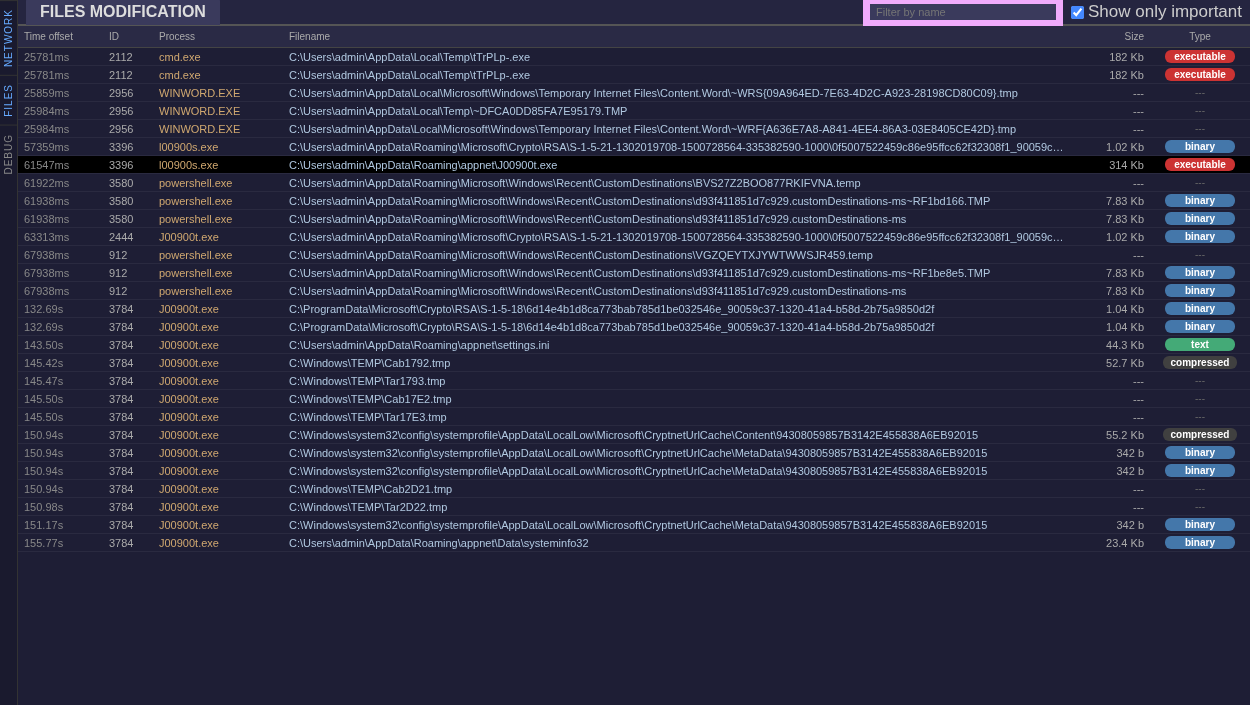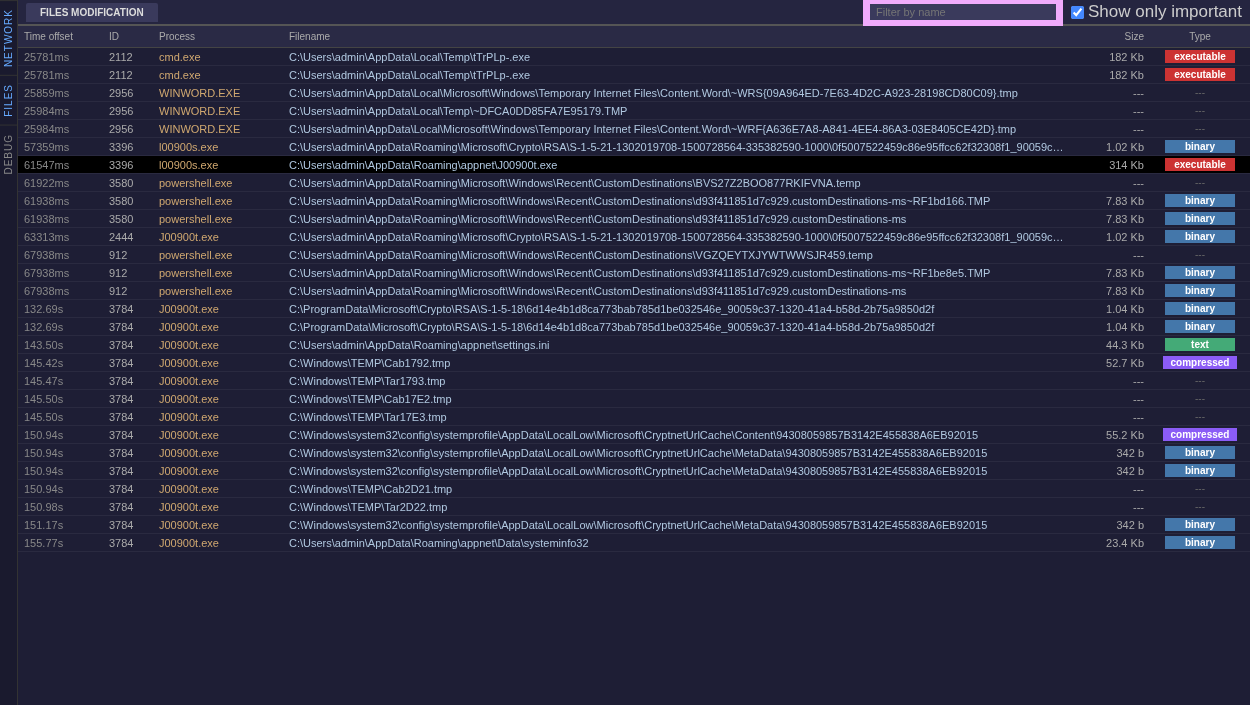--- a/index.html
+++ b/index.html
@@ -50,21 +50,21 @@
     .top-bar {
       background: #252540;
       display: flex;
       align-items: center;
       padding: 0 8px;
       height: 26px;
       border-bottom: 2px solid #555;
       flex-shrink: 0;
     }
     .tab-title {
-      font-size: 10px;
+      font-size: 16px;
       font-weight: bold;
       color: #ddd;
       background: #3a3a5c;
       padding: 4px 14px;
       border-radius: 2px 2px 0 0;
     }
     .top-bar-spacer { flex: 1; }
     .filter-box {
       background: #3a3a5c;
       border: 7px solid #f0abfc;
@@ -140,31 +140,31 @@
     .cell.time { width: 85px; flex-shrink: 0; color: #888; }
     .cell.id { width: 50px; flex-shrink: 0; color: #aaa; }
     .cell.process { width: 130px; flex-shrink: 0; color: #d0a870; }
     .cell.filename { flex: 1; color: #b0c8e0; }
     .cell.size { width: 80px; flex-shrink: 0; text-align: right; color: #aaa; }
     .cell.type-cell { width: 100px; flex-shrink: 0; text-align: center; }
 
     .type-badge {
       display: inline-block;
       padding: 1px 8px;
-      border-radius: 0;
+      border-radius: 6px;
       font-size: 10px;
       font-weight: bold;
       color: #fff;
       min-width: 70px;
       text-align: center;
     }
     .type-executable { background: #cc3333; }
     .type-binary { background: #4477aa; }
     .type-text { background: #44aa77; }
-    .type-compressed { background: #8b5cf6; }
+    .type-compressed { background: #404040; }
     .type-not-available { color: #666; background: transparent; font-weight: normal; }
 
     
     .table-container::-webkit-scrollbar { width: 8px; }
     .table-container::-webkit-scrollbar-track { background: #1a1a2e; }
     .table-container::-webkit-scrollbar-thumb { background: #444; border-radius: 4px; }
   </style>
 </head>
 <body>
 

